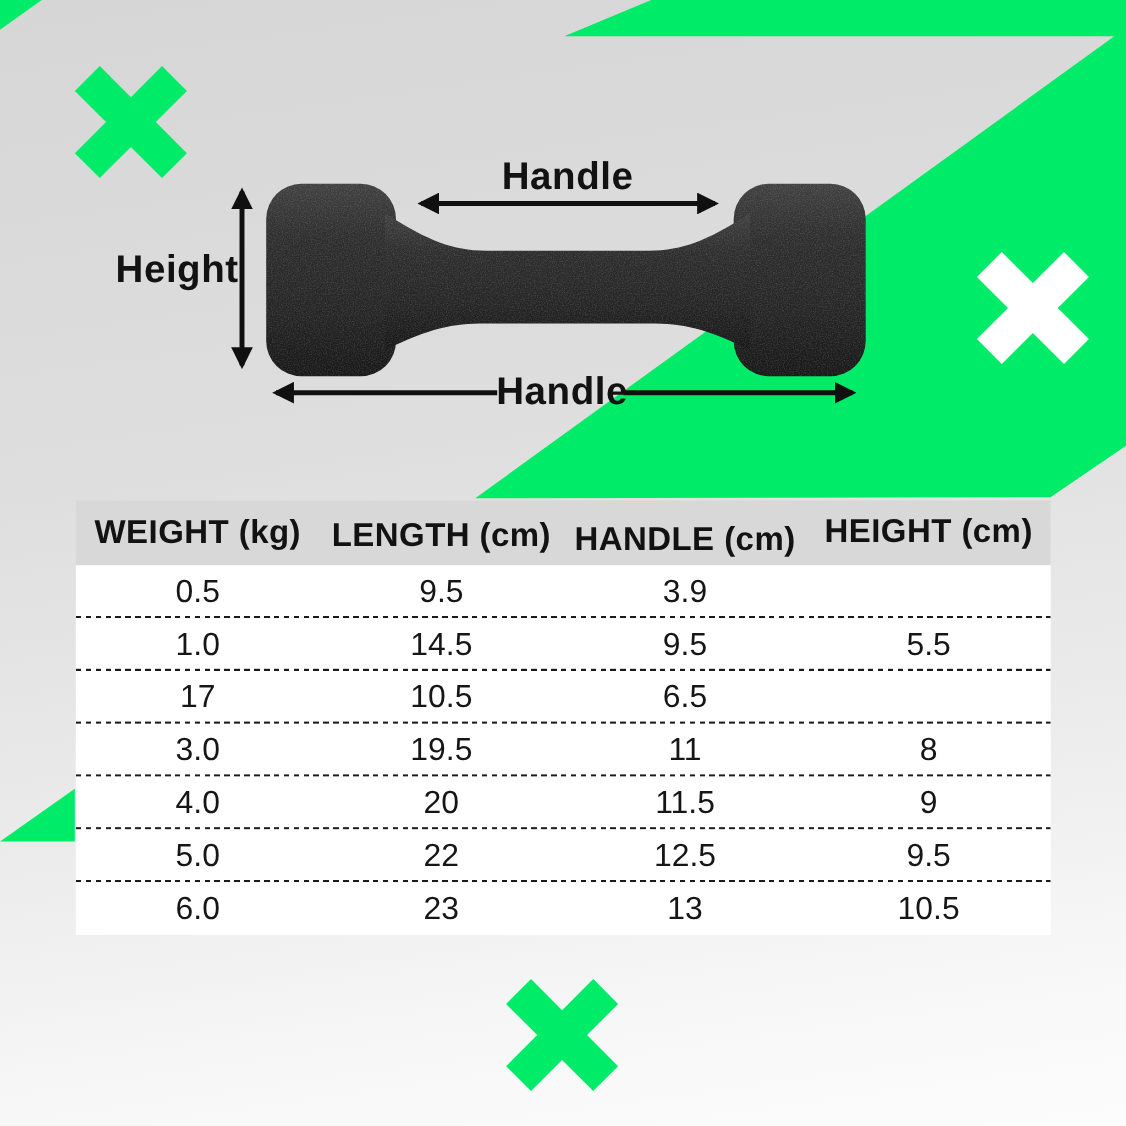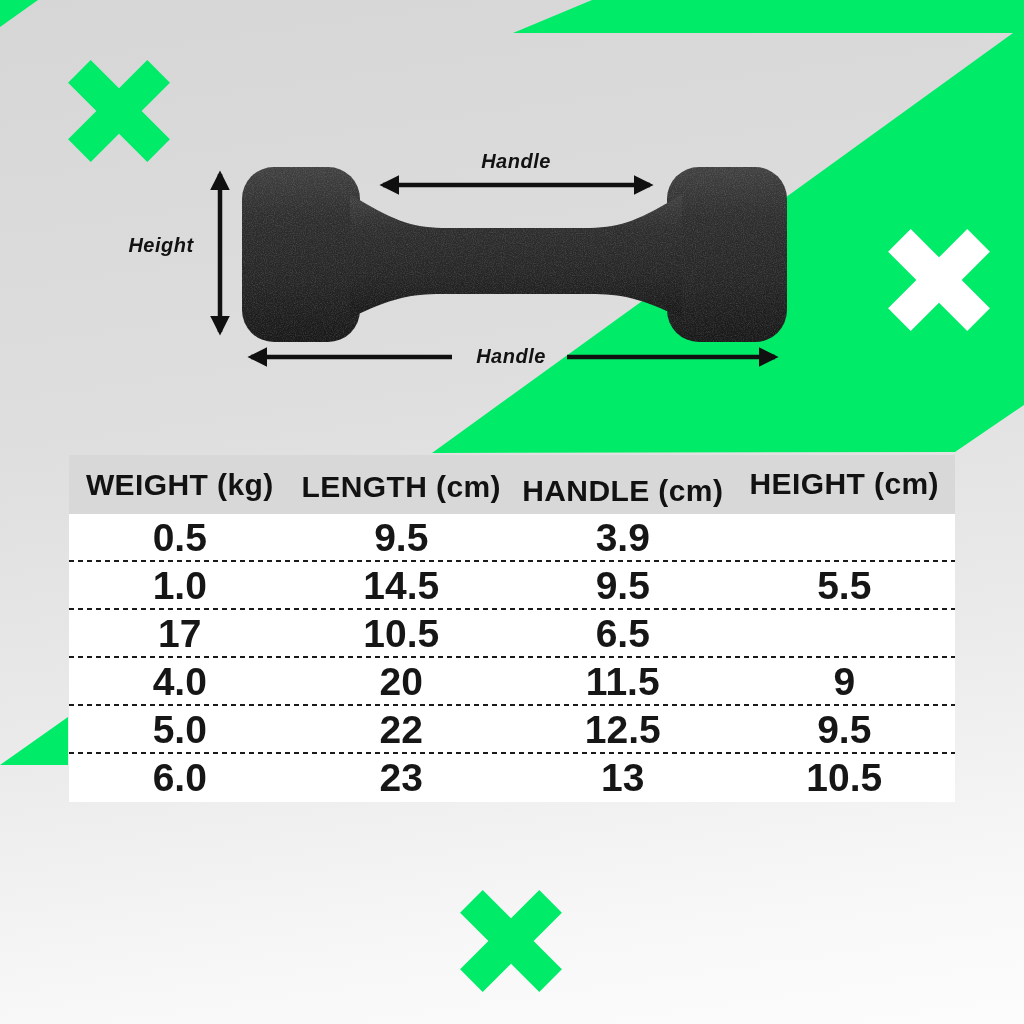--- a/index.html
+++ b/index.html
@@ -4,21 +4,21 @@
 <style>
   html,body{margin:0;padding:0;}
   .canvas{
     position:relative;width:1024px;height:1024px;overflow:hidden;
     background:linear-gradient(172deg,#d6d6d6 0%,#dedede 38%,#ebebeb 66%,#f8f8f8 88%,#fcfcfc 100%);
     font-family:"Liberation Sans", sans-serif;
   }
   svg.layer{position:absolute;left:0;top:0;width:1024px;height:1024px;display:block;}
   .dim-label{
     position:absolute;transform:translate(-50%,-50%);
-    font-weight:bold;font-style:italic;font-size:20px;color:#121212;
+    font-weight:bold;font-size:35px;color:#121212;
     letter-spacing:.5px;white-space:nowrap;
   }
   .lbl-handle{left:516px;top:161px;}
   .lbl-height{left:161px;top:245px;text-align:right;}
   .lbl-length{left:511px;top:356px;}
   
   .spec-table{position:absolute;left:69px;top:455px;width:886px;}
   .thead{
     display:grid;grid-template-columns:repeat(4,1fr);align-items:center;
     height:59px;background:#d8d8d8;
@@ -27,21 +27,21 @@
     text-align:center;font-weight:bold;font-size:30px;color:#121212;letter-spacing:.4px;
   }
   .thead .th:nth-child(2){transform:translateY(2px);}
   .thead .th:nth-child(3){transform:translateY(6px);}
   .thead .th:nth-child(4){transform:translateY(-1px);}
   .tbody{background:#ffffff;}
   .trow{
     position:relative;display:grid;grid-template-columns:repeat(4,1fr);align-items:center;
     height:48px;background:#ffffff;
   }
-  .trow .td{text-align:center;font-size:39px;color:#161616;font-weight:bold;}
+  .trow .td{text-align:center;font-size:29px;color:#161616;}
   .trow:not(:last-child)::after{
     content:"";position:absolute;left:0;right:0;bottom:0;height:2px;
     background:repeating-linear-gradient(90deg,#1a1a1a 0 5px,transparent 5px 9px);
   }
 </style>
 </head>
 <body>
 
 <div class="canvas">
 
@@ -120,20 +120,26 @@
         <span class="td">14.5</span>
         <span class="td">9.5</span>
         <span class="td">5.5</span>
       </div>
       <div class="trow">
         <span class="td">17</span>
         <span class="td">10.5</span>
         <span class="td">6.5</span>
       </div>
       <div class="trow">
+        <span class="td">3.0</span>
+        <span class="td">19.5</span>
+        <span class="td">11</span>
+        <span class="td">8</span>
+      </div>
+      <div class="trow">
         <span class="td">4.0</span>
         <span class="td">20</span>
         <span class="td">11.5</span>
         <span class="td">9</span>
       </div>
       <div class="trow">
         <span class="td">5.0</span>
         <span class="td">22</span>
         <span class="td">12.5</span>
         <span class="td">9.5</span>

